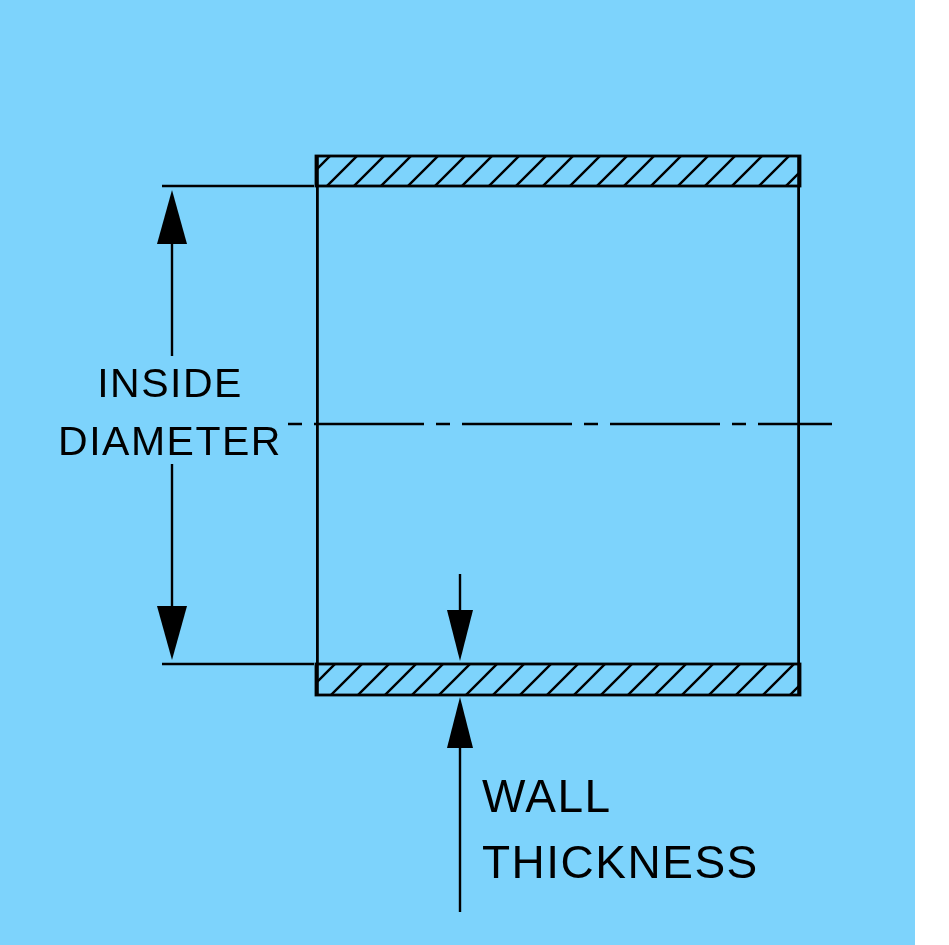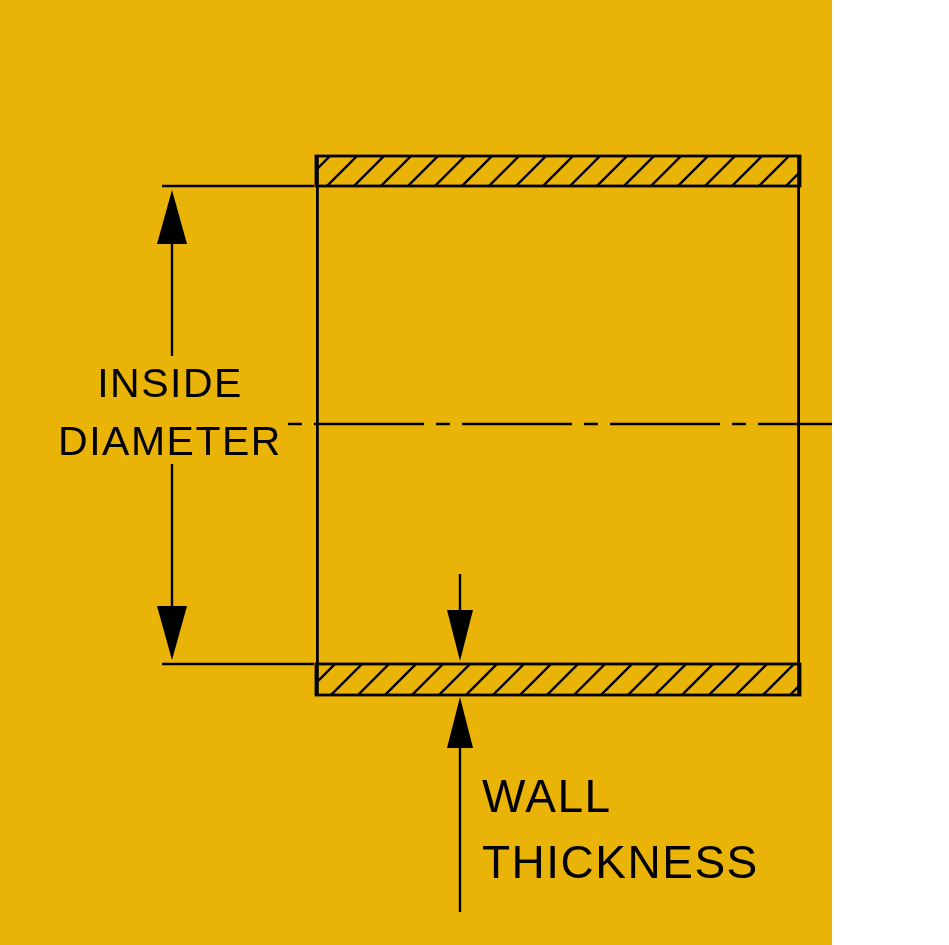--- a/index.html
+++ b/index.html
@@ -2,23 +2,23 @@
 <html><head>
 <meta charset="utf-8">
 <style>
   html, body {
     margin: 0;
     padding: 0;
     background: #ffffff;
   }
   .stage {
     position: relative;
-    width: 832px;
+    width: 915px;
     height: 945px;
-    background: #eab308;
+    background: #7dd3fc;
     overflow: hidden;
   }
   svg {
     display: block;
   }
   .draw-line {
     stroke: #000000;
     fill: none;
   }
   .fill-black {

